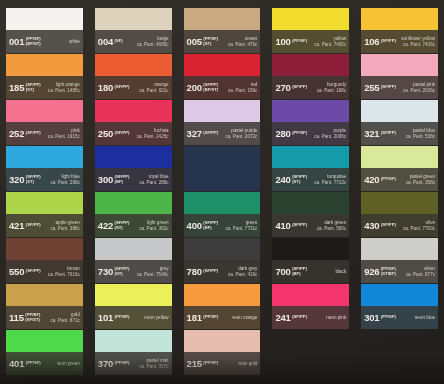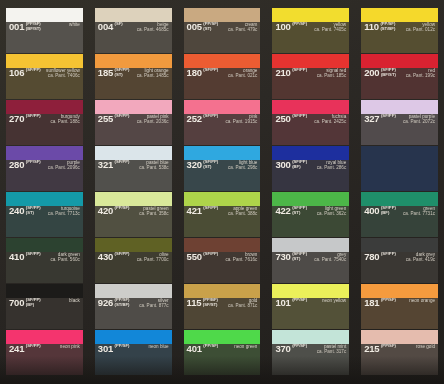--- a/index.html
+++ b/index.html
@@ -42,24 +42,24 @@
     left: 4px;
     right: 4px;
     top: 0;
     bottom: 0;
   }
   .swatch-label {
     position: absolute;
     left: 4px;
     right: 4px;
     bottom: 0;
-    height: 31px;
+    height: 23px;
     background: rgba(58,55,50,0.86);
     display: flex;
-    align-items: flex-start;
+    align-items: center;
     padding: 0 2px 0 3px;
     box-sizing: border-box;
     color: #efeae2;
   }
   .lbl-code {
     font-size: 9.5px;
     font-weight: bold;
     letter-spacing: -0.2px;
     line-height: 1;
     flex: 0 0 auto;
@@ -148,32 +148,20 @@
         <div class="swatch-label">
           <span class="lbl-code">100</span>
           <span class="lbl-mat">(PP/SF)</span>
           <span class="lbl-right">
             <span class="lbl-name">yellow</span>
             <span class="lbl-pant">ca. Pant. 7405c</span>
           </span>
         </div>
       </div>
       <div class="swatch-cell">
-        <div class="swatch-color" style="background: rgb(245, 217, 43);"></div>
-        <div class="swatch-label">
-          <span class="lbl-code">110</span>
-          <span class="lbl-mat">(PP/SF)
-(ST/BF)</span>
-          <span class="lbl-right">
-            <span class="lbl-name">yellow</span>
-            <span class="lbl-pant">ca. Pant. 012c</span>
-          </span>
-        </div>
-      </div>
-      <div class="swatch-cell">
         <div class="swatch-color" style="background: rgb(245, 195, 51);"></div>
         <div class="swatch-label">
           <span class="lbl-code">106</span>
           <span class="lbl-mat">(SF/PP)</span>
           <span class="lbl-right">
             <span class="lbl-name">sunflower yellow</span>
             <span class="lbl-pant">ca. Pant. 7406c</span>
           </span>
         </div>
       </div>
@@ -190,31 +178,20 @@
         </div>
       </div>
       <div class="swatch-cell">
         <div class="swatch-color" style="background: rgb(236, 92, 50);"></div>
         <div class="swatch-label">
           <span class="lbl-code">180</span>
           <span class="lbl-mat">(SF/PP)</span>
           <span class="lbl-right">
             <span class="lbl-name">orange</span>
             <span class="lbl-pant">ca. Pant. 021c</span>
-          </span>
-        </div>
-      </div>
-      <div class="swatch-cell">
-        <div class="swatch-color" style="background: rgb(230, 51, 48);"></div>
-        <div class="swatch-label">
-          <span class="lbl-code">210</span>
-          <span class="lbl-mat">(SF/PP)</span>
-          <span class="lbl-right">
-            <span class="lbl-name">signal red</span>
-            <span class="lbl-pant">ca. Pant. 185c</span>
           </span>
         </div>
       </div>
       <div class="swatch-cell">
         <div class="swatch-color" style="background: rgb(217, 34, 49);"></div>
         <div class="swatch-label">
           <span class="lbl-code">200</span>
           <span class="lbl-mat">(SF/PP)
 (BF/ST)</span>
           <span class="lbl-right">

